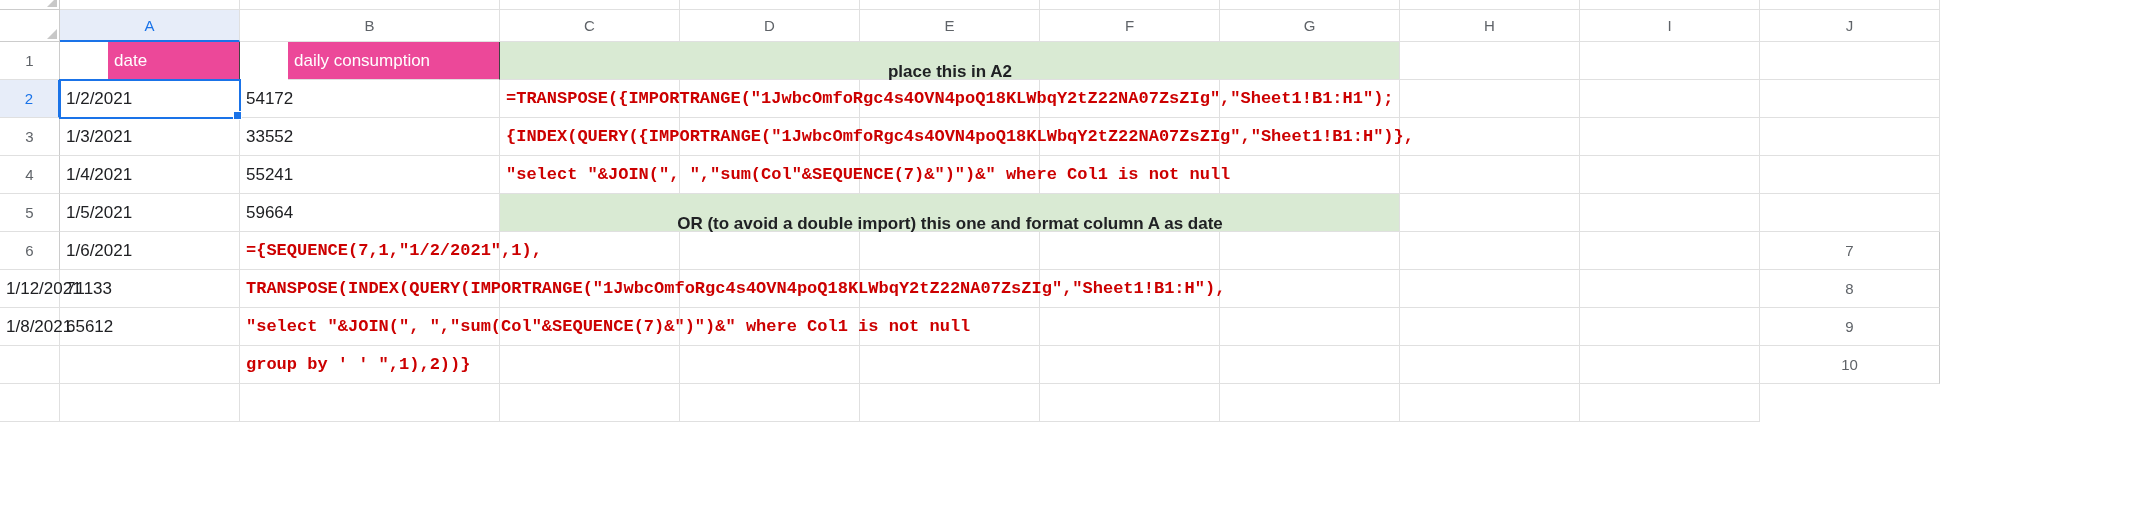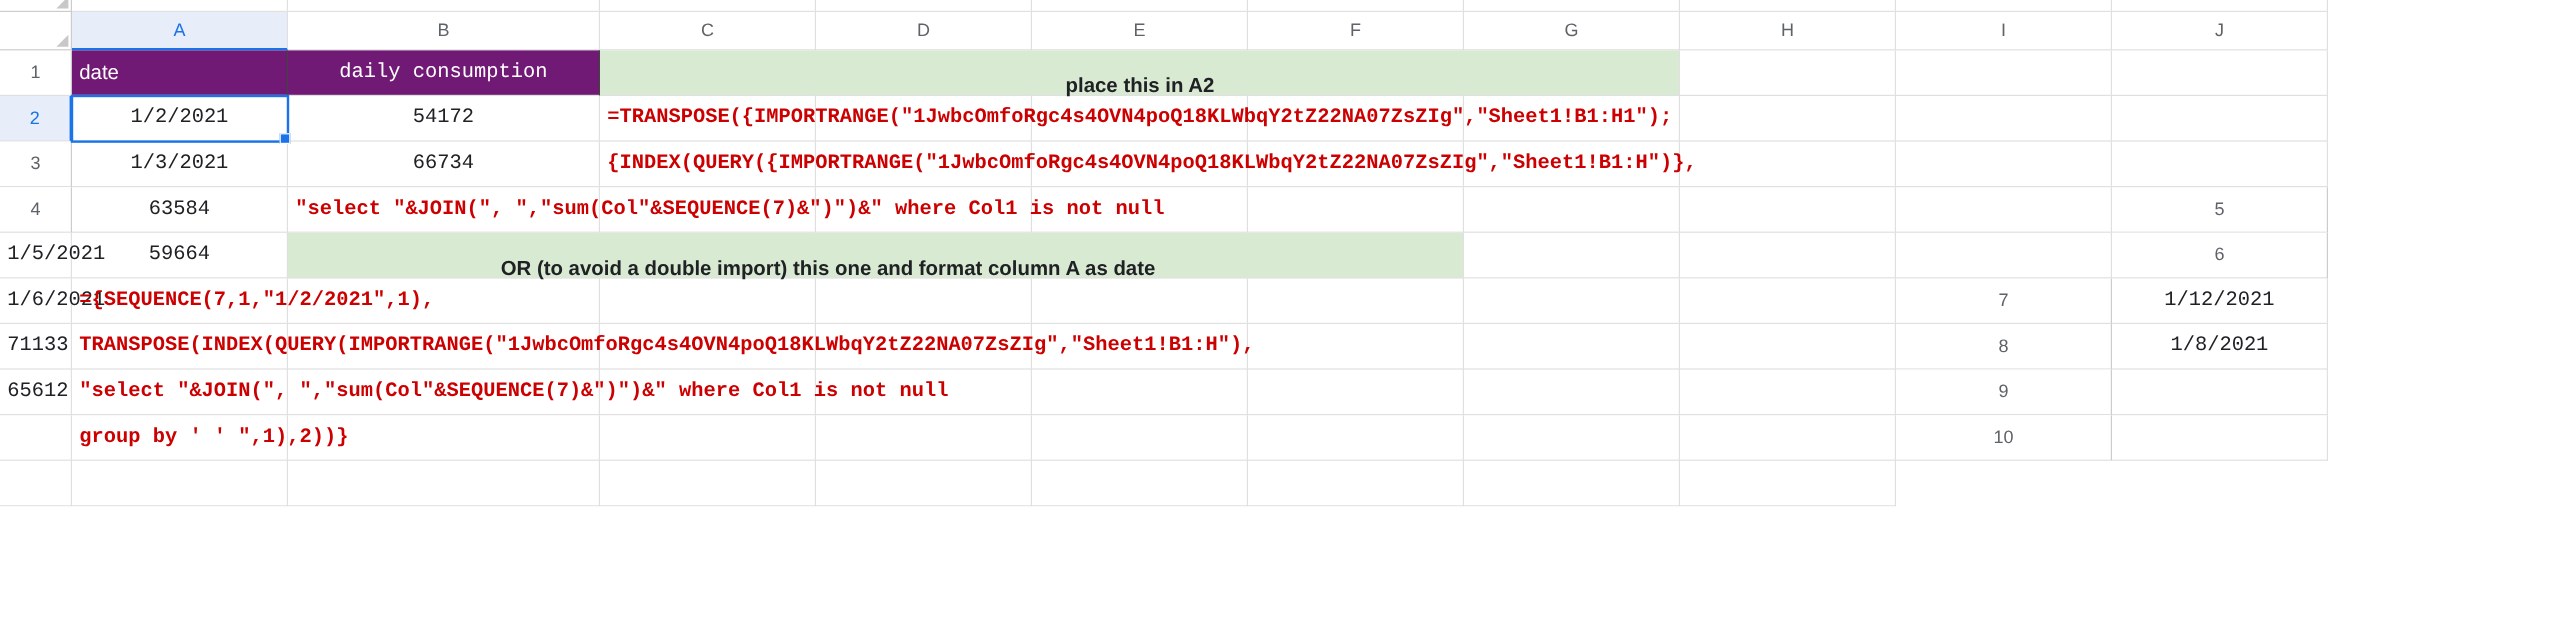--- a/index.html
+++ b/index.html
@@ -56,27 +56,28 @@
   .cell {
     border-right: 1px solid #e0e0e0;
     border-bottom: 1px solid #e0e0e0;
     height: 38px;
     line-height: 38px;
     padding: 0 6px;
     white-space: nowrap;
     overflow: visible;
     position: relative;
   }
-  .r { text-align: center; font-family: Liberation Mono, monospace; }
+  .r { text-align: left; }
   .c { text-align: center; }
   .bold { font-weight: 700; }
   .hdr-dark {
-    background: #701a75;
+    background: #ec4899;
     color: #fff;
     border-right: 1px solid #434343;
+    margin-left: 48px;
   }
   .hdr-green {
     background: #d9ead3;
   }
   .active {
     outline: 2px solid #1a73e8;
     outline-offset: -1px;
     z-index: 5;
   }
   .active::after {
@@ -177,34 +178,35 @@
   <div class="cell"></div>
   <div class="cell"></div>
   <div class="cell"></div>
   <div class="cell"></div>
   <div class="cell"></div>
   <div class="cell"></div>
   <div class="cell"></div>
 
   <div class="rhead">3</div>
   <div class="cell r">1/3/2021</div>
-  <div class="cell r">66734</div>
+  <div class="cell r">33552</div>
   <div class="cell overflow-holder">
     <span class="ov">           {INDEX(QUERY({IMPORTRANGE("1JwbcOmfoRgc4s4OVN4poQ18KLWbqY2tZ22NA07ZsZIg","Sheet1!B1:H")},</span>
   </div>
   <div class="cell"></div>
   <div class="cell"></div>
   <div class="cell"></div>
   <div class="cell"></div>
   <div class="cell"></div>
   <div class="cell"></div>
   <div class="cell"></div>
 
   <div class="rhead">4</div>
-  <div class="cell r">63584</div>
+  <div class="cell r">1/4/2021</div>
+  <div class="cell r">55241</div>
   <div class="cell overflow-holder">
     <span class="ov">            "select "&amp;JOIN(", ","sum(Col"&amp;SEQUENCE(7)&amp;")")&amp;" where Col1 is not null </span>
   </div>
   <div class="cell"></div>
   <div class="cell"></div>
   <div class="cell"></div>
   <div class="cell"></div>
   <div class="cell"></div>
   <div class="cell"></div>
   <div class="cell"></div>

